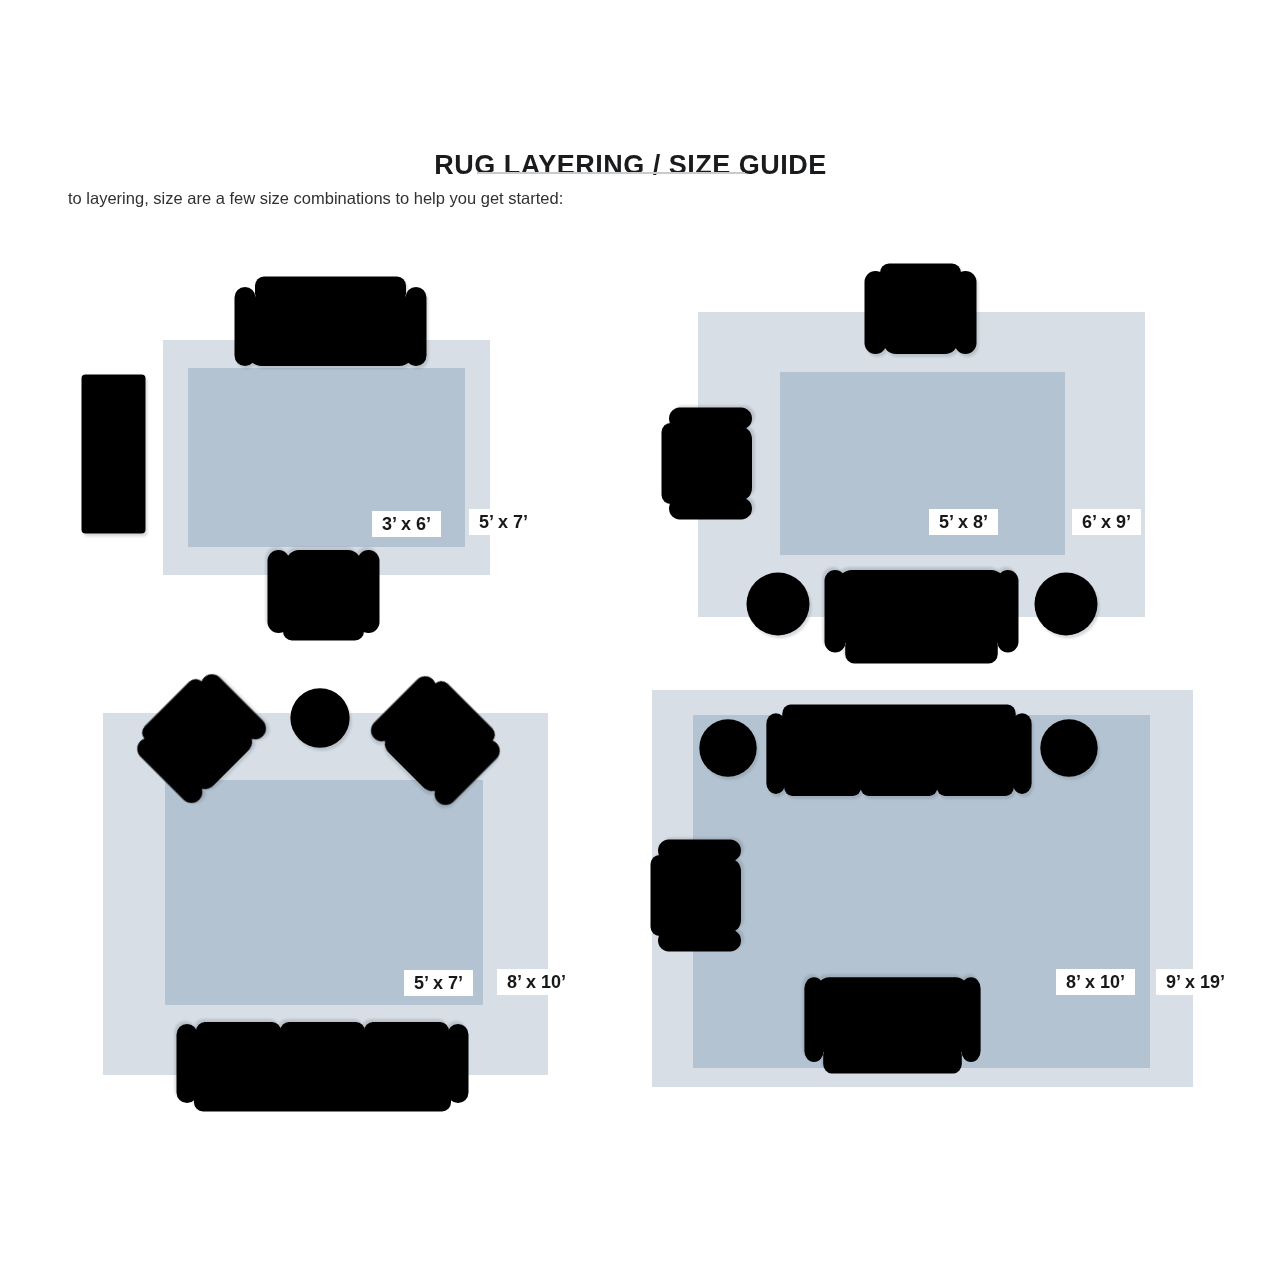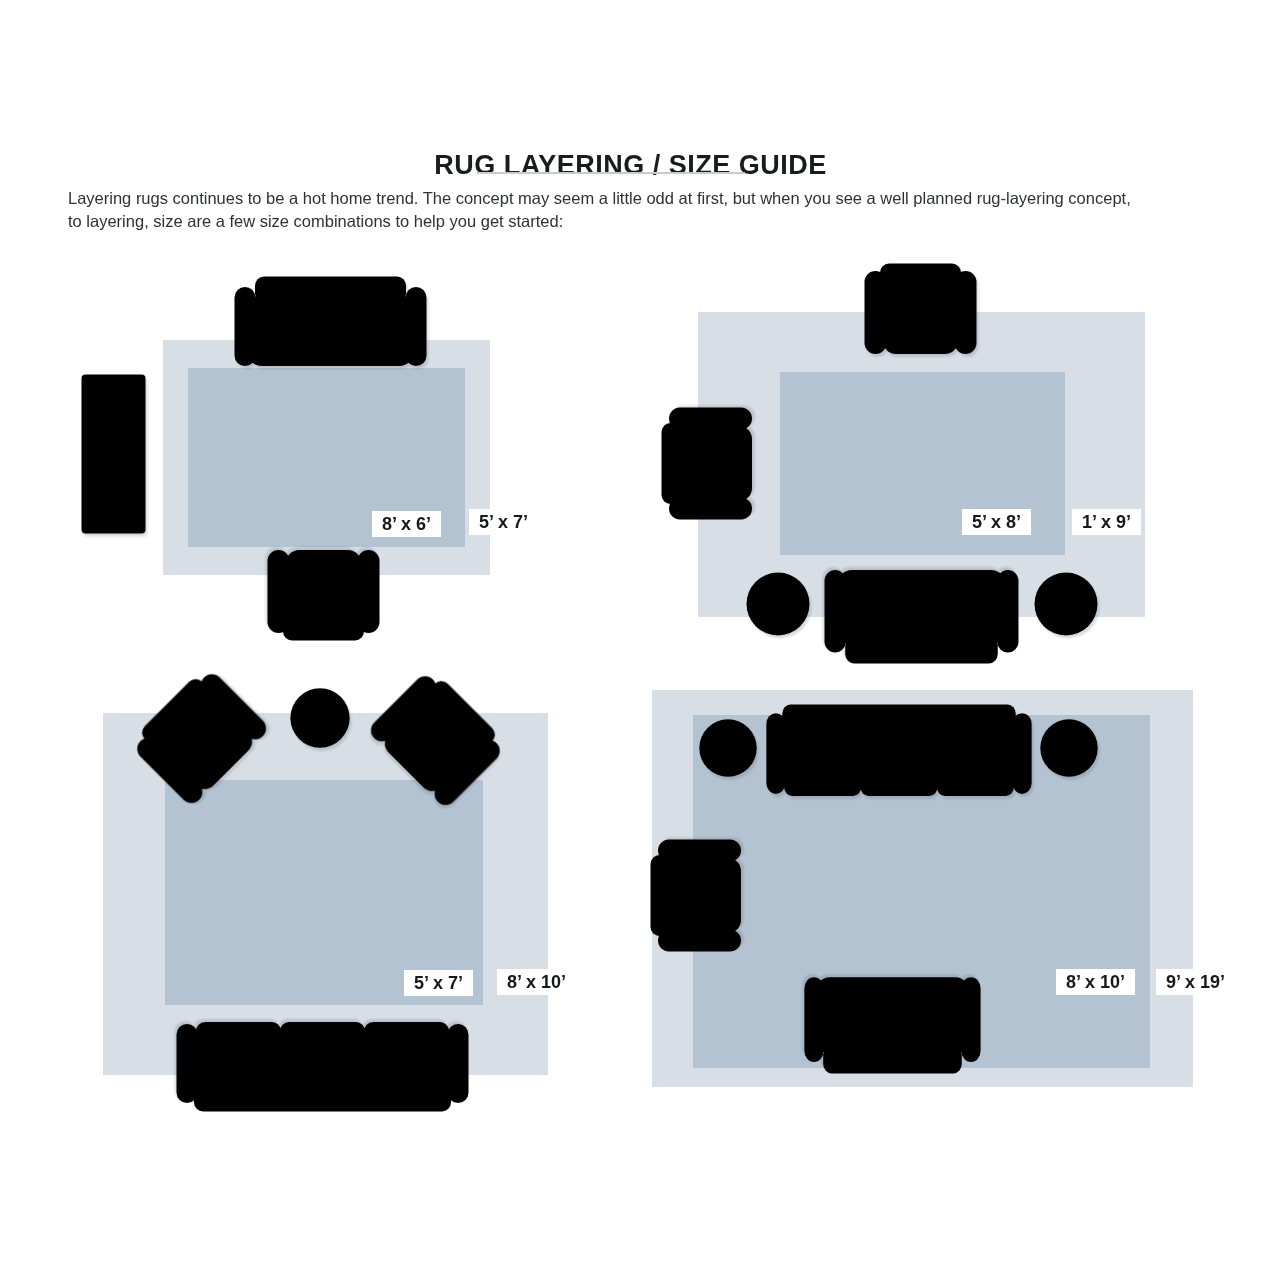--- a/index.html
+++ b/index.html
@@ -78,39 +78,38 @@
       </g>
   </defs>
 </svg>
 
 <div class="page">
 
   <h1 class="title">RUG LAYERING / SIZE GUIDE</h1>
   <div class="divider"></div>
 
   <div class="intro">
-    <div class="intro-line">Layering rugs continues to be a hot home trend. The concept may seem a little odd at first, but when you see a well planned rug-layering concept,</div>
     <div class="intro-line">to layering, size are a few size combinations to help you get started:</div>
   </div>
 
   <div class="scene">
     <div class="rug rug-light" style="left:163px;top:340px;width:327px;height:235px"></div>
     <div class="rug rug-dark" style="left:188px;top:368px;width:277px;height:179px"></div>
 
     <svg class="furn" style="left:80px;top:373px;width:67px;height:162px" viewBox="0 0 67 162" preserveAspectRatio="none">
         <use href="#sym-runner" xlink:href="#sym-runner"></use>
       </svg>
     <svg class="furn" style="left:233px;top:275px;width:195px;height:93px" viewBox="0 0 195 93" preserveAspectRatio="none">
         <use href="#sym-sofa2" xlink:href="#sym-sofa2"></use>
       </svg>
     <svg class="furn rot180" style="left:266px;top:547px;width:115px;height:95px" viewBox="0 0 115 95" preserveAspectRatio="none">
         <use href="#sym-armchair" xlink:href="#sym-armchair"></use>
       </svg>
 
-    <div class="size-chip" style="left:372px;top:511px">8’ x 6’</div>
+    <div class="size-chip" style="left:372px;top:511px">3’ x 6’</div>
     <div class="size-chip" style="left:469px;top:509px">5’ x 7’</div>
   </div>
 
   <div class="scene">
     <div class="rug rug-light" style="left:698px;top:312px;width:447px;height:305px"></div>
     <div class="rug rug-dark" style="left:780px;top:372px;width:285px;height:183px"></div>
 
     <svg class="furn" style="left:863px;top:262px;width:115px;height:95px" viewBox="0 0 115 95" preserveAspectRatio="none">
         <use href="#sym-armchair" xlink:href="#sym-armchair"></use>
       </svg>
@@ -120,22 +119,22 @@
     <svg class="furn rot180" style="left:823px;top:568px;width:197px;height:97px" viewBox="0 0 195 93" preserveAspectRatio="none">
         <use href="#sym-sofa2" xlink:href="#sym-sofa2"></use>
       </svg>
     <svg class="furn" style="left:744px;top:570px;width:68px;height:68px" viewBox="0 0 68 68" preserveAspectRatio="none">
         <use href="#sym-pouf" xlink:href="#sym-pouf"></use>
       </svg>
     <svg class="furn" style="left:1032px;top:570px;width:68px;height:68px" viewBox="0 0 68 68" preserveAspectRatio="none">
         <use href="#sym-pouf" xlink:href="#sym-pouf"></use>
       </svg>
 
-    <div class="size-chip" style="left:962px;top:509px">5’ x 8’</div>
-    <div class="size-chip" style="left:1072px;top:509px">1’ x 9’</div>
+    <div class="size-chip" style="left:929px;top:509px">5’ x 8’</div>
+    <div class="size-chip" style="left:1072px;top:509px">6’ x 9’</div>
   </div>
 
   <div class="scene">
     <div class="rug rug-light" style="left:103px;top:713px;width:445px;height:362px"></div>
     <div class="rug rug-dark" style="left:165px;top:780px;width:318px;height:225px"></div>
 
     <svg class="furn rotm45" style="left:142px;top:689px;width:115px;height:95px" viewBox="0 0 115 95" preserveAspectRatio="none">
         <use href="#sym-armchair" xlink:href="#sym-armchair"></use>
       </svg>
     <svg class="furn rot45" style="left:380px;top:691px;width:115px;height:95px" viewBox="0 0 115 95" preserveAspectRatio="none">

